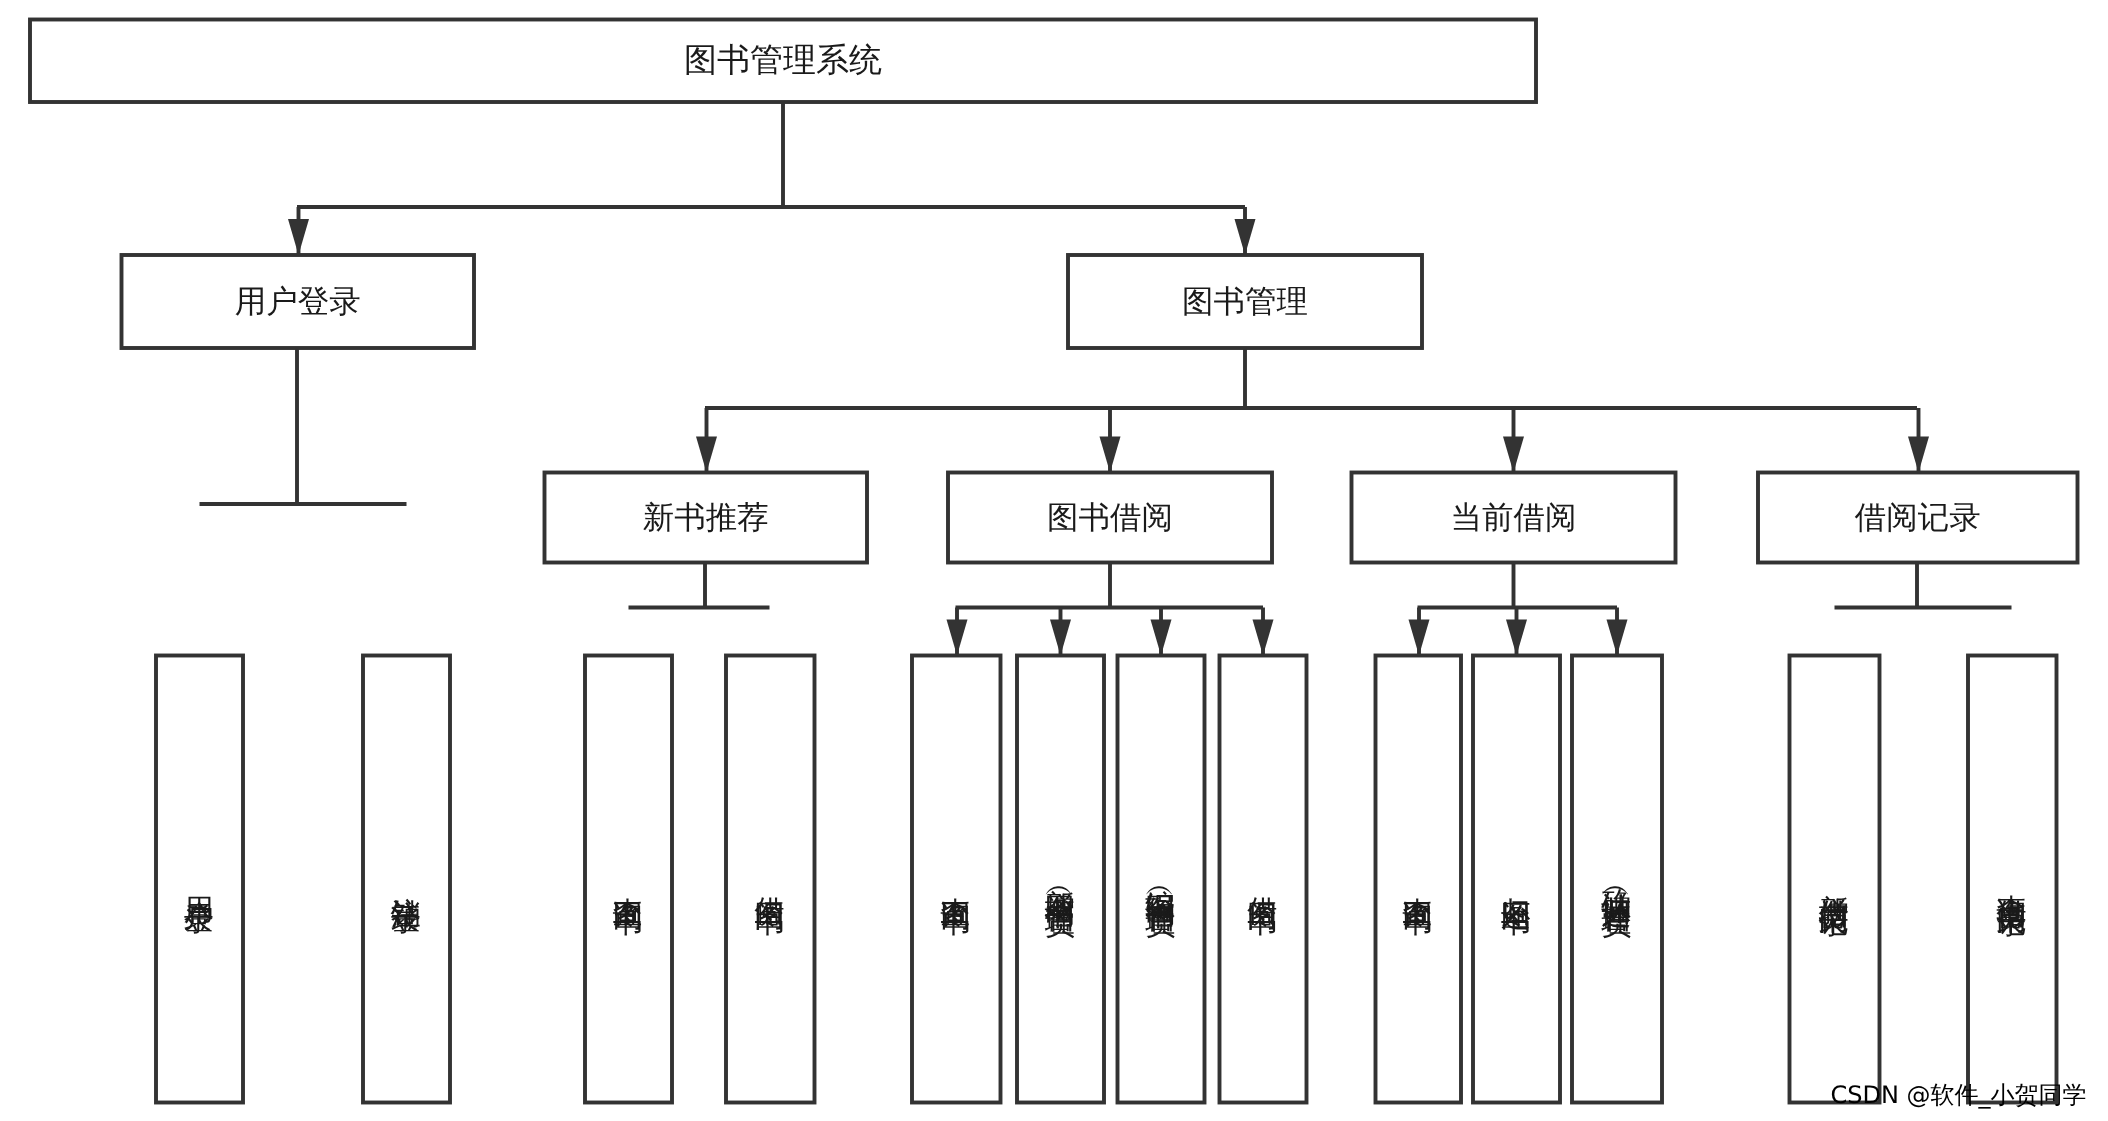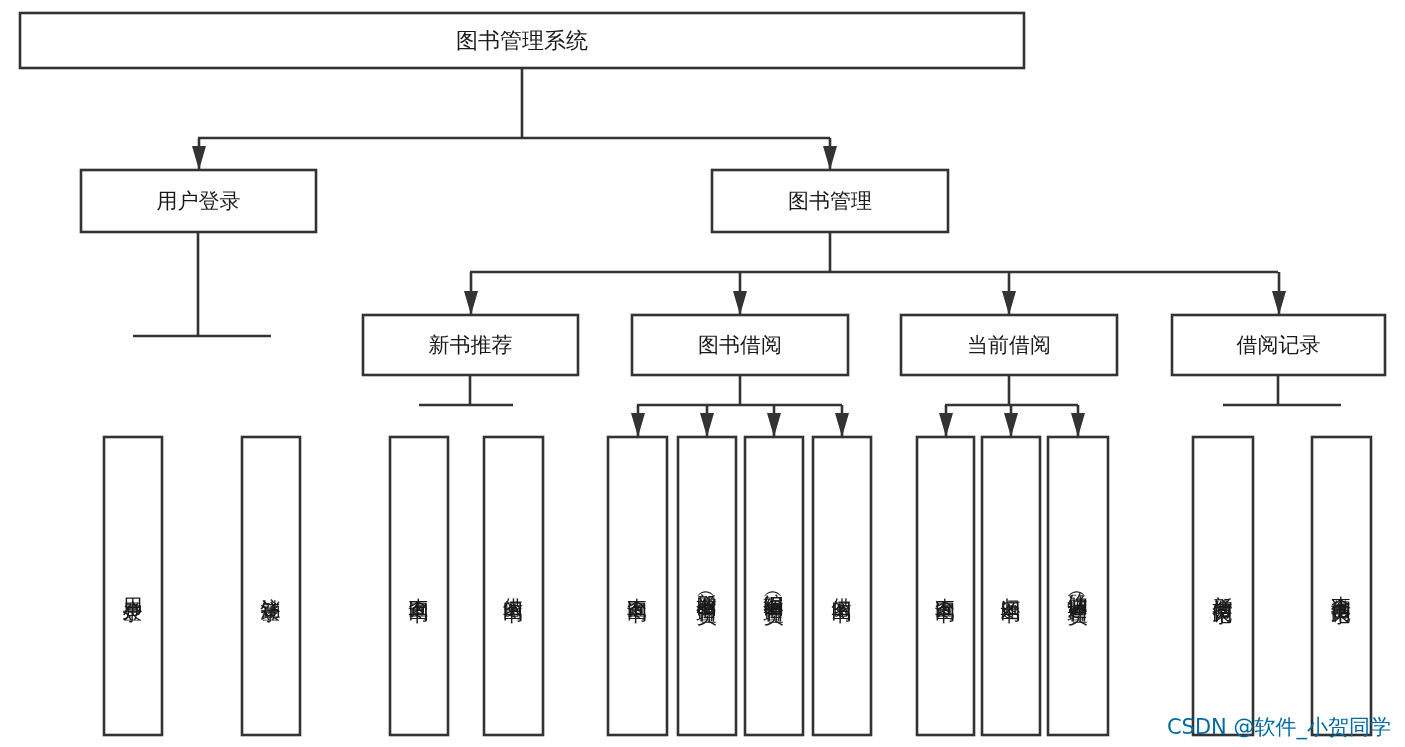--- a/index.html
+++ b/index.html
@@ -63,22 +63,22 @@
     align-items: center;
     justify-content: center;
     white-space: nowrap;
     pointer-events: none;
   }
   .watermark {
     position: absolute;
     right: 14px;
     bottom: 6px;
     font-family: "DejaVu Sans", "Liberation Sans", sans-serif;
-    font-size: 21px;
-    color: #0369a1;
+    font-size: 16px;
+    color: #000000;
     white-space: nowrap;
   }
 </style>
 </head>
 <body>
 
 <div id="diagram-root">
   <svg class="diagram-canvas" viewBox="0 0 1405 747">
     <g id="connectors-layer">
         <line x1="522" y1="68" x2="522" y2="138" class="connector"></line>

